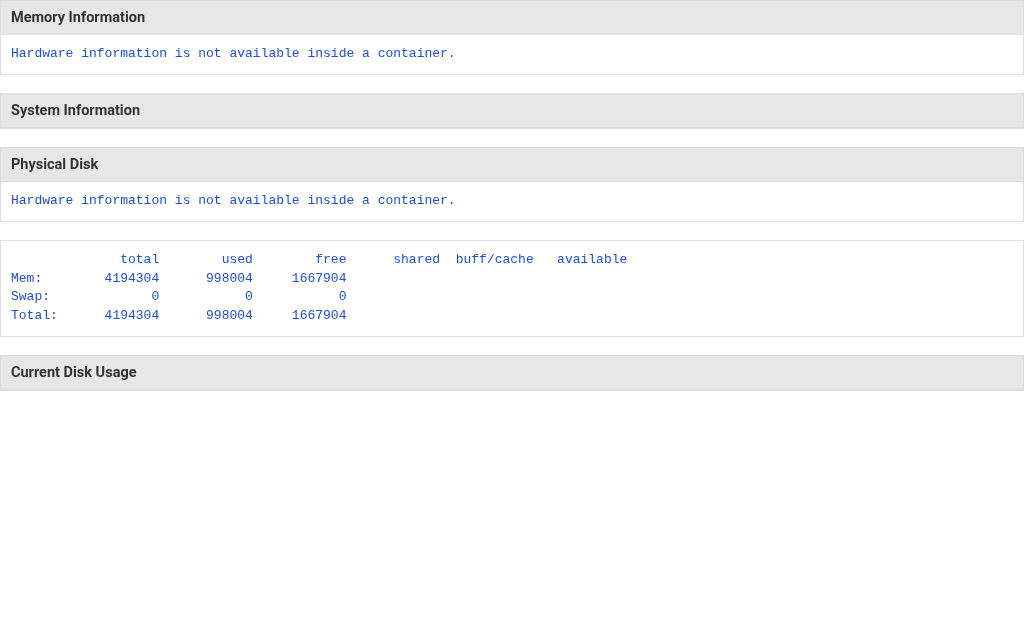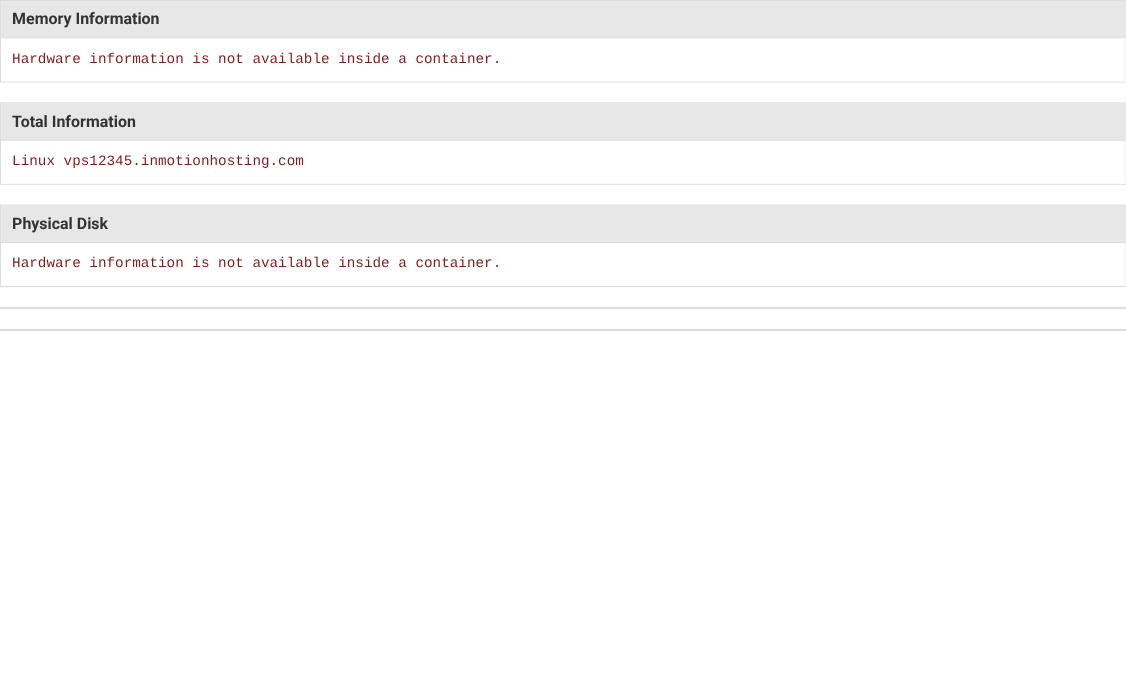--- a/index.html
+++ b/index.html
@@ -22,46 +22,50 @@
       color: #333;
       border-bottom: 1px solid #ddd;
     }
     .panel-body {
       padding: 10px;
       background: #ffffff;
     }
     .mono {
       font-family: "Courier New", Courier, monospace;
       font-size: 13px;
-      color: #7f1d1d;
+      color: #1d4ed8;
       white-space: pre;
       line-height: 1.45;
     }
   </style>
 </head>
 <body>
 
 <div class="panel">
   <div class="panel-header">Memory Information</div>
   <div class="panel-body">
     <div class="mono">Hardware information is not available inside a container.</div>
   </div>
 </div>
 
 <div class="panel">
-  <div class="panel-header">Total Information</div>
-  <div class="panel-body">
-    <div class="mono">Linux vps12345.inmotionhosting.com</div>
-  </div>
+  <div class="panel-header">System Information</div>
 </div>
 
 <div class="panel">
   <div class="panel-header">Physical Disk</div>
   <div class="panel-body">
     <div class="mono">Hardware information is not available inside a container.</div>
   </div>
 </div>
 
 <div class="panel">
+  <div class="panel-body">
+    <div class="mono">              total        used        free      shared  buff/cache   available
+Mem:        4194304      998004     1667904
+Swap:             0           0           0
+Total:      4194304      998004     1667904</div>
+  </div>
 </div>
 
 <div class="panel">
+  <div class="panel-header">Current Disk Usage</div>
 </div>
 
 </body></html>

